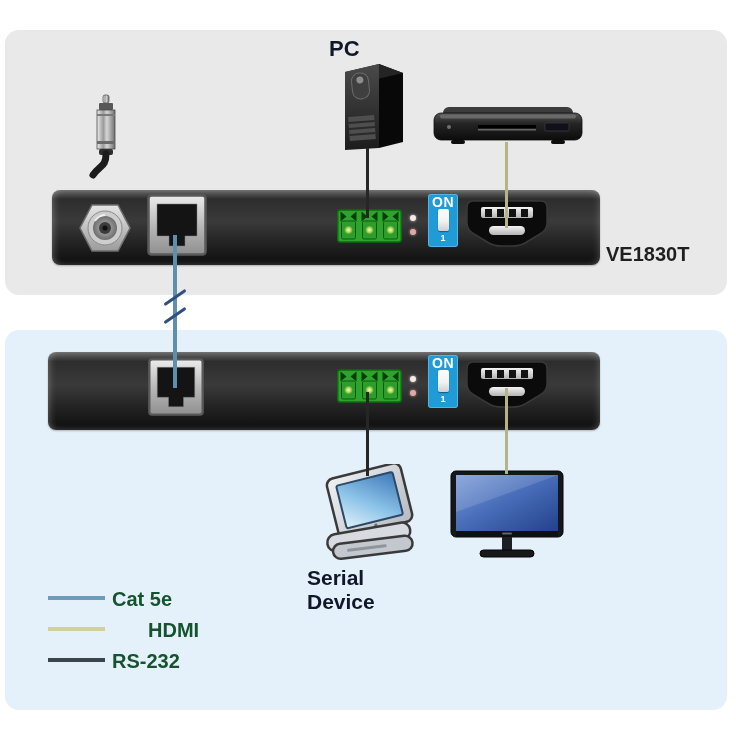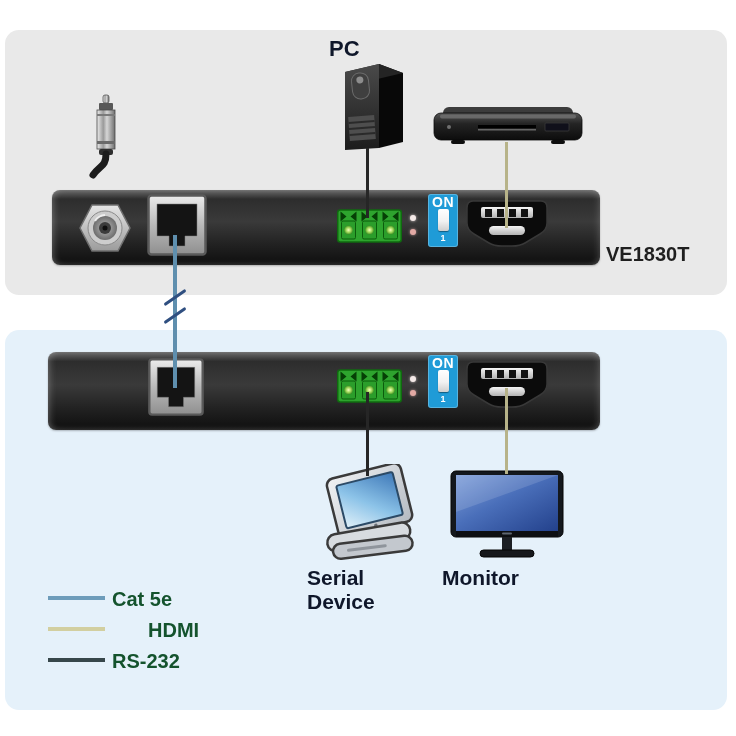--- a/index.html
+++ b/index.html
@@ -304,21 +304,20 @@
     <svg width="114" height="90" viewBox="0 0 114 90">
       <rect x="1" y="1" width="112" height="66" rx="5" fill="#14181d" stroke="#050505"></rect>
       <rect x="6" y="5" width="102" height="56" fill="url(#g-mon)"></rect>
       <polygon points="6,5 108,5 6,42" fill="#ffffff" opacity="0.13"></polygon>
       <rect x="6" y="61" width="102" height="5" fill="#0d0f12"></rect>
       <rect x="52" y="62.5" width="10" height="2" rx="1" fill="#5f6670"></rect>
       <rect x="52" y="67" width="10" height="13" fill="#1c1f24"></rect>
       <rect x="30" y="80" width="54" height="7" rx="3.5" fill="#16181b" stroke="#050505"></rect>
     </svg>
   </div>
-  <div class="abs label periph-label" style="left:442px;top:566px;width:130px;font-size:21px;">Monitor</div>
 
   <div class="abs" style="left: 48px; top: 596px; width: 57px; height: 4px; z-index: 2; background: rgb(109, 156, 186);"></div>
   <div class="abs legend-label" style="left:112px;top:588px;width:120px;">Cat 5e</div>
 
   <div class="abs" style="left: 48px; top: 627px; width: 57px; height: 4px; z-index: 2; background: rgb(210, 207, 160);"></div>
   <div class="abs legend-label" style="left:112px;top:619px;width:120px;margin-left:36px;">HDMI</div>
 
   <div class="abs" style="left: 48px; top: 658px; width: 57px; height: 4px; z-index: 2; background: rgb(55, 71, 74);"></div>
   <div class="abs legend-label" style="left:112px;top:650px;width:120px;">RS-232</div>
 

